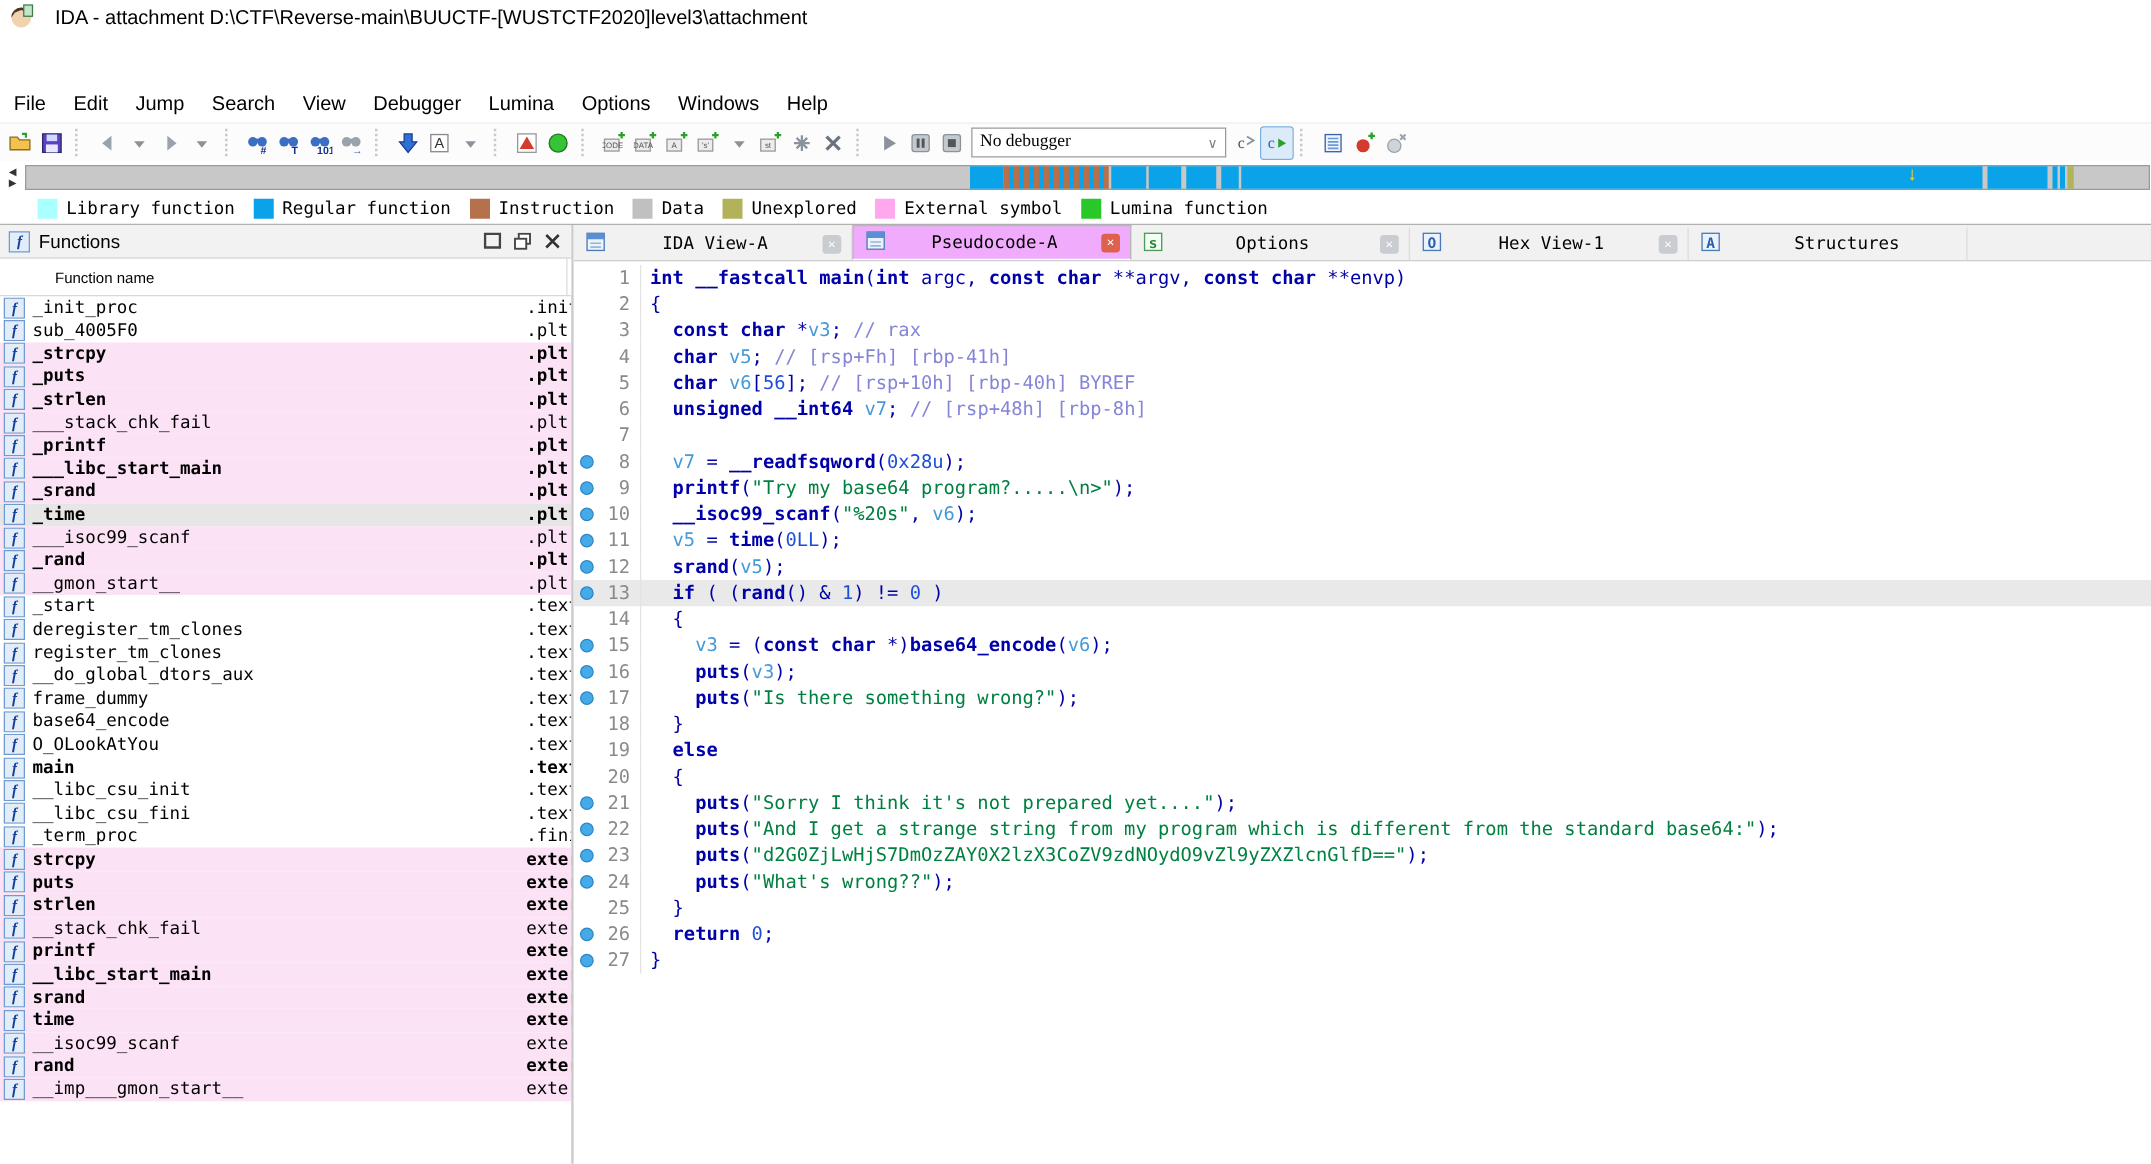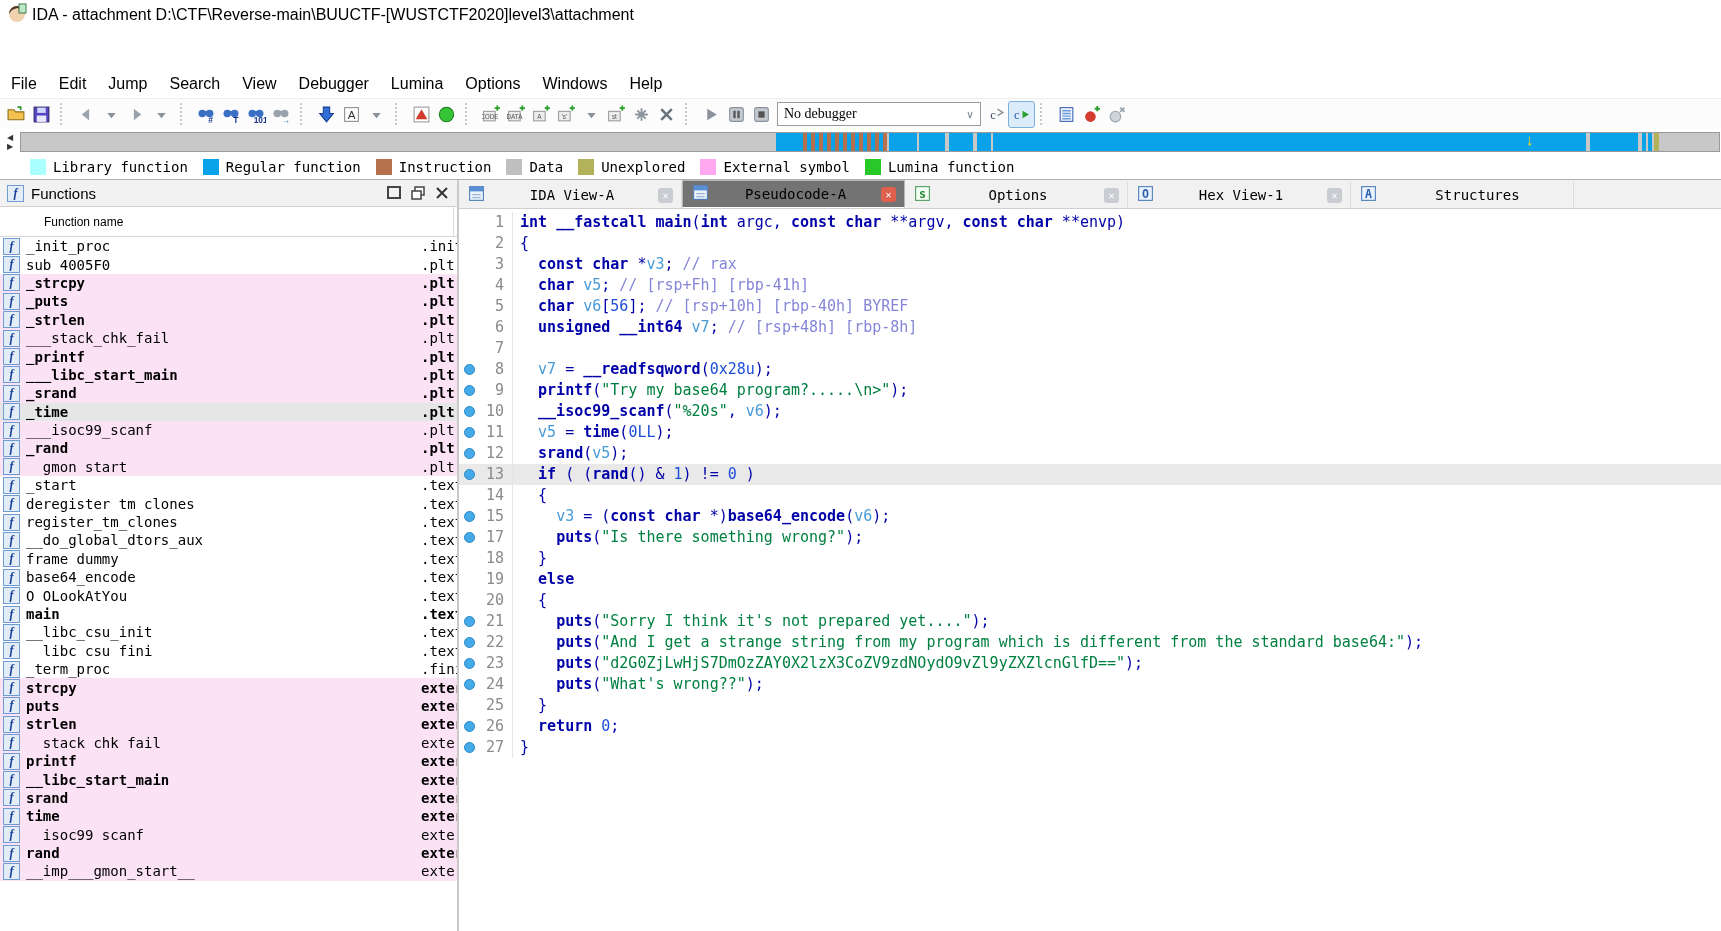--- a/index.html
+++ b/index.html
@@ -1,19 +1,19 @@
 <!DOCTYPE html>
 <html><head>
 <meta charset="utf-8">
 <style>
   html,body{margin:0;padding:0;}
   body{width:1721px;height:931px;overflow:hidden;background:#fff;
        font-family:"Liberation Sans",sans-serif;color:#000;}
   
-  .titlebar{height:30px;display:flex;align-items:center;gap:4px;padding-left:6px;background:#fff;}
+  .titlebar{height:30px;display:flex;align-items:center;gap:16px;padding-left:6px;background:#fff;}
   .titlebar .ttl{font-size:16px;}
   
   .menubar{height:28px;display:flex;align-items:center;background:#fff;font-size:16px;margin-top:40px;}
   .menu-item{padding:2px 11px;cursor:default;}
   
   .toolbar{height:30px;display:flex;align-items:center;background:#fcfcfc;border-top:1px solid #eee;padding-left:4px;}
   .tbtn{width:25px;height:25px;display:flex;align-items:center;justify-content:center;border-radius:2px;}
   .tbtn.active{background:#dcebfa;outline:1px solid #7ab0e0;}
   .tsep{width:8px;height:22px;border-left:2px dotted #c9c9c9;margin:0 4px 0 6px;}
   .combo{width:196px;height:22px;border:1px solid #9a9a9a;background:#fff;display:flex;align-items:center;
@@ -49,21 +49,21 @@
   .bg-p{background:#fbe2f5;}
   .bg-g{background:#e6e6e6;}
   .ficon{width:15px;height:15px;min-width:15px;background:#e3edf8;border:1px solid #6f9bd2;color:#16409a;
          font-family:"Liberation Serif",serif;font-style:italic;font-weight:bold;font-size:12px;
          display:flex;align-items:center;justify-content:center;}
   
   .right{flex:1;display:flex;flex-direction:column;min-width:0;background:#fff;}
   .tabbar{height:28px;background:#f1f1f1;border-bottom:1px solid #cfcfcf;display:flex;align-items:flex-end;}
   .tab{width:223px;height:26px;display:flex;align-items:center;gap:12px;padding:0 8px;
        font-family:"DejaVu Sans Mono",monospace;font-size:14px;border-right:1px solid #dcdcdc;box-sizing:border-box;}
-  .tab.active{background:#737373;border:1px solid #b8b8b8;border-bottom:1px solid #fff;height:28px;}
+  .tab.active{background:#f0abfc;border:1px solid #b8b8b8;border-bottom:1px solid #fff;height:28px;}
   .tab .lbl{flex:1;text-align:center;overflow:hidden;}
   .tclose{width:15px;height:15px;min-width:15px;border-radius:3px;background:#c9ccd1;color:#fff;
           display:flex;align-items:center;justify-content:center;font-size:10px;font-weight:bold;}
   .tclose.red{background:#e0604e;}
   
   .code{flex:1;overflow:hidden;padding-top:3px;font-family:"DejaVu Sans Mono",monospace;
         font-size:15px;line-height:21px;}
   .cline{display:flex;height:21px;white-space:pre;}
   .cline.hl{background:#e9e9e9;}
   .gut{width:54px;min-width:54px;position:relative;display:flex;align-items:center;justify-content:flex-end;
@@ -692,20 +692,21 @@
         <div class="cline"><span class="gut"><span>6</span></span><span class="ct"><span class="c-p">  </span><span class="c-k">unsigned</span><span class="c-p"> </span><span class="c-k">__int64</span><span class="c-p"> </span><span class="c-v">v7</span><span class="c-p">; </span><span class="c-c">// [rsp+48h] [rbp-8h]</span></span></div>
         <div class="cline"><span class="gut"><span>7</span></span><span class="ct"></span></div>
         <div class="cline"><span class="gut"><span class="bp"></span><span>8</span></span><span class="ct"><span class="c-p">  </span><span class="c-v">v7</span><span class="c-p"> = </span><span class="c-f">__readfsqword</span><span class="c-p">(</span><span class="c-n">0x28u</span><span class="c-p">);</span></span></div>
         <div class="cline"><span class="gut"><span class="bp"></span><span>9</span></span><span class="ct"><span class="c-p">  </span><span class="c-f">printf</span><span class="c-p">(</span><span class="c-s">"Try my base64 program?.....\n&gt;"</span><span class="c-p">);</span></span></div>
         <div class="cline"><span class="gut"><span class="bp"></span><span>10</span></span><span class="ct"><span class="c-p">  </span><span class="c-f">__isoc99_scanf</span><span class="c-p">(</span><span class="c-s">"%20s"</span><span class="c-p">, </span><span class="c-v">v6</span><span class="c-p">);</span></span></div>
         <div class="cline"><span class="gut"><span class="bp"></span><span>11</span></span><span class="ct"><span class="c-p">  </span><span class="c-v">v5</span><span class="c-p"> = </span><span class="c-f">time</span><span class="c-p">(</span><span class="c-n">0LL</span><span class="c-p">);</span></span></div>
         <div class="cline"><span class="gut"><span class="bp"></span><span>12</span></span><span class="ct"><span class="c-p">  </span><span class="c-f">srand</span><span class="c-p">(</span><span class="c-v">v5</span><span class="c-p">);</span></span></div>
         <div class="cline hl"><span class="gut"><span class="bp"></span><span>13</span></span><span class="ct"><span class="c-p">  </span><span class="c-k">if</span><span class="c-p"> ( (</span><span class="c-f">rand</span><span class="c-p">() &amp; </span><span class="c-n">1</span><span class="c-p">) != </span><span class="c-n">0</span><span class="c-p"> )</span></span></div>
         <div class="cline"><span class="gut"><span>14</span></span><span class="ct"><span class="c-p">  {</span></span></div>
         <div class="cline"><span class="gut"><span class="bp"></span><span>15</span></span><span class="ct"><span class="c-p">    </span><span class="c-v">v3</span><span class="c-p"> = (</span><span class="c-k">const</span><span class="c-p"> </span><span class="c-k">char</span><span class="c-p"> *)</span><span class="c-f">base64_encode</span><span class="c-p">(</span><span class="c-v">v6</span><span class="c-p">);</span></span></div>
+        <div class="cline"><span class="gut"><span class="bp"></span><span>16</span></span><span class="ct"><span class="c-p">    </span><span class="c-f">puts</span><span class="c-p">(</span><span class="c-v">v3</span><span class="c-p">);</span></span></div>
         <div class="cline"><span class="gut"><span class="bp"></span><span>17</span></span><span class="ct"><span class="c-p">    </span><span class="c-f">puts</span><span class="c-p">(</span><span class="c-s">"Is there something wrong?"</span><span class="c-p">);</span></span></div>
         <div class="cline"><span class="gut"><span>18</span></span><span class="ct"><span class="c-p">  }</span></span></div>
         <div class="cline"><span class="gut"><span>19</span></span><span class="ct"><span class="c-p">  </span><span class="c-k">else</span></span></div>
         <div class="cline"><span class="gut"><span>20</span></span><span class="ct"><span class="c-p">  {</span></span></div>
         <div class="cline"><span class="gut"><span class="bp"></span><span>21</span></span><span class="ct"><span class="c-p">    </span><span class="c-f">puts</span><span class="c-p">(</span><span class="c-s">"Sorry I think it's not prepared yet...."</span><span class="c-p">);</span></span></div>
         <div class="cline"><span class="gut"><span class="bp"></span><span>22</span></span><span class="ct"><span class="c-p">    </span><span class="c-f">puts</span><span class="c-p">(</span><span class="c-s">"And I get a strange string from my program which is different from the standard base64:"</span><span class="c-p">);</span></span></div>
         <div class="cline"><span class="gut"><span class="bp"></span><span>23</span></span><span class="ct"><span class="c-p">    </span><span class="c-f">puts</span><span class="c-p">(</span><span class="c-s">"d2G0ZjLwHjS7DmOzZAY0X2lzX3CoZV9zdNOydO9vZl9yZXZlcnGlfD=="</span><span class="c-p">);</span></span></div>
         <div class="cline"><span class="gut"><span class="bp"></span><span>24</span></span><span class="ct"><span class="c-p">    </span><span class="c-f">puts</span><span class="c-p">(</span><span class="c-s">"What's wrong??"</span><span class="c-p">);</span></span></div>
         <div class="cline"><span class="gut"><span>25</span></span><span class="ct"><span class="c-p">  }</span></span></div>
         <div class="cline"><span class="gut"><span class="bp"></span><span>26</span></span><span class="ct"><span class="c-p">  </span><span class="c-k">return</span><span class="c-p"> </span><span class="c-n">0</span><span class="c-p">;</span></span></div>

